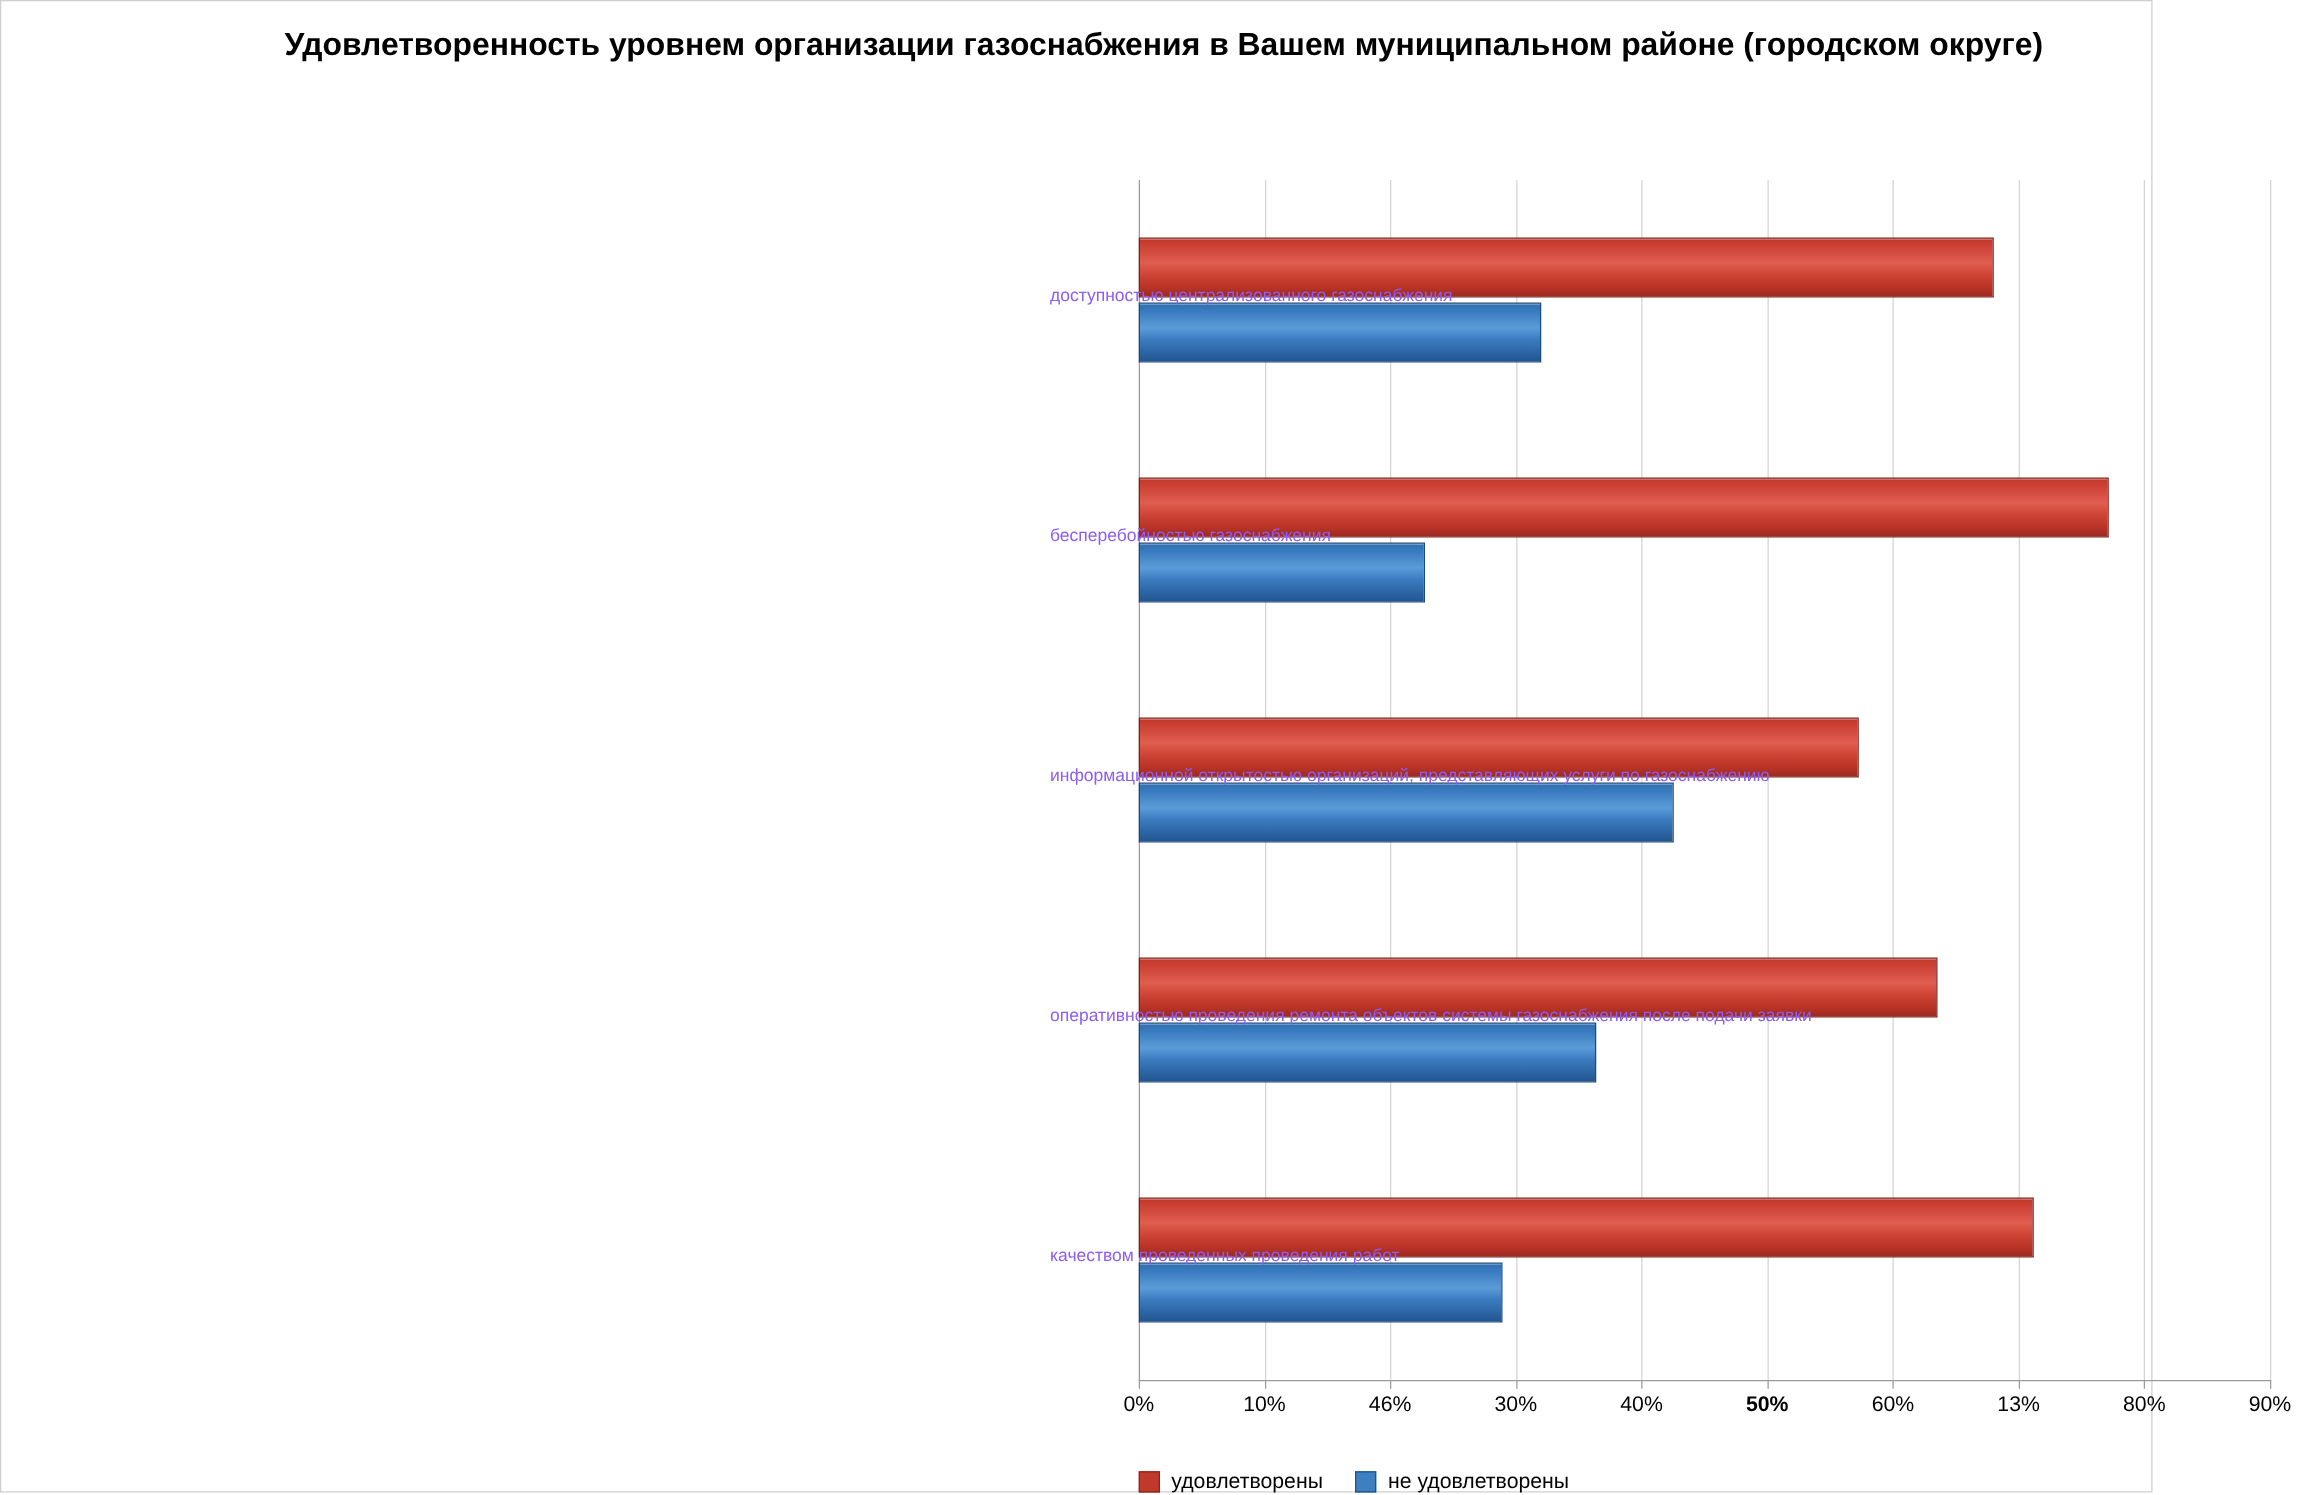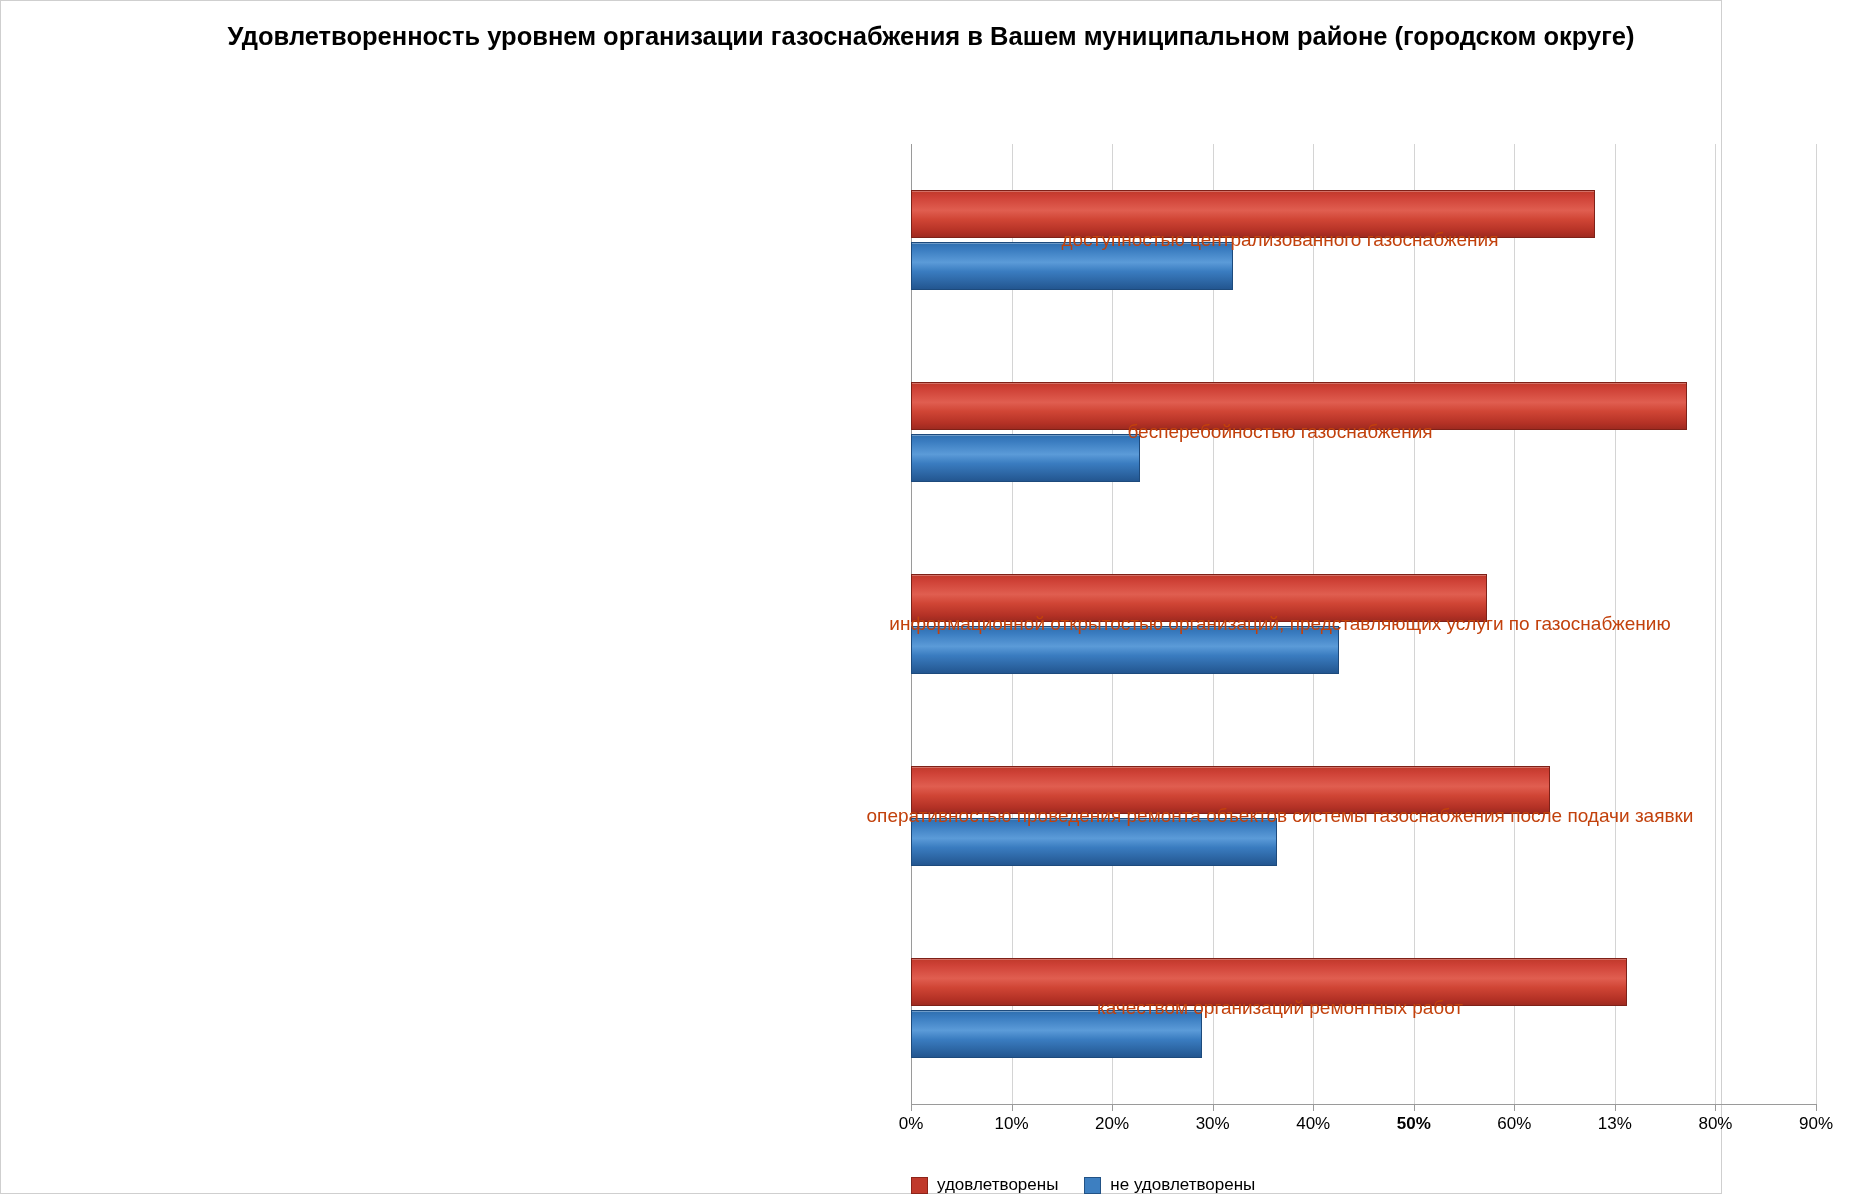--- a/index.html
+++ b/index.html
@@ -97,24 +97,24 @@
     background: linear-gradient(to bottom,
       #2f6fb0 0%, #3a7cc0 14%, #5b9bd8 42%, #3a7cc0 62%, #2a629f 88%, #235690 100%);
     border: 1px solid #1d4a7c;
     box-shadow: inset 0 1px 0 rgba(255,255,255,0.3);
   }
   
   .cat-label {
     position: absolute;
     right: 1px;
     width: 880px;
-    text-align: center;
-    font-size: 19px;
+    text-align: left;
+    font-size: 14px;
     line-height: 1.38;
-    color: #c2410c;
+    color: #8b5cf6;
   }
   
   #legend {
     position: absolute;
     left: 910px;
     top: 1174px;
     display: flex;
     align-items: center;
     gap: 26px;
     font-size: 17px;
@@ -179,33 +179,33 @@
       <span class="legend-swatch blue"></span>
       <span>не удовлетворены</span>
     </div>
   </div>
 
 <div class="tick" style="left: 910px;"></div>
     <div class="xlabel" style="left: 910px;">0%</div>
     <div class="tick" style="left: 1010.56px;"></div>
     <div class="xlabel" style="left: 1010.56px;">10%</div>
     <div class="tick" style="left: 1111.11px;"></div>
-    <div class="xlabel" style="left: 1111.11px;">20%</div>
+    <div class="xlabel" style="left: 1111.11px;">46%</div>
     <div class="tick" style="left: 1211.67px;"></div>
     <div class="xlabel" style="left: 1211.67px;">30%</div>
     <div class="tick" style="left: 1312.22px;"></div>
     <div class="xlabel" style="left: 1312.22px;">40%</div>
     <div class="tick" style="left: 1412.78px;"></div>
     <div class="xlabel" style="left: 1412.78px; font-weight: bold;">50%</div>
     <div class="tick" style="left: 1513.33px;"></div>
     <div class="xlabel" style="left: 1513.33px;">60%</div>
     <div class="tick" style="left: 1613.89px;"></div>
     <div class="xlabel" style="left: 1613.89px;">13%</div>
     <div class="tick" style="left: 1714.44px;"></div>
     <div class="xlabel" style="left: 1714.44px;">80%</div>
     <div class="tick" style="left: 1815px;"></div>
     <div class="xlabel" style="left: 1815px;">90%</div>
     <div class="cat-label" style="top: 225.5px;">доступностью централизованного газоснабжения</div>
     <div class="cat-label" style="top: 417.5px;">бесперебойностью  газоснабжения</div>
     <div class="cat-label" style="top: 609.5px;">информационной открытостью организаций, представляющих услуги по газоснабжению</div>
     <div class="cat-label" style="top: 801.5px;">оперативностью проведения ремонта объектов системы газоснабжения после подачи заявки</div>
-    <div class="cat-label" style="top: 993.5px;">качеством организаций ремонтных работ</div>
+    <div class="cat-label" style="top: 993.5px;">качеством проведенных проведения работ</div>
   </div>
 
 </body></html>

